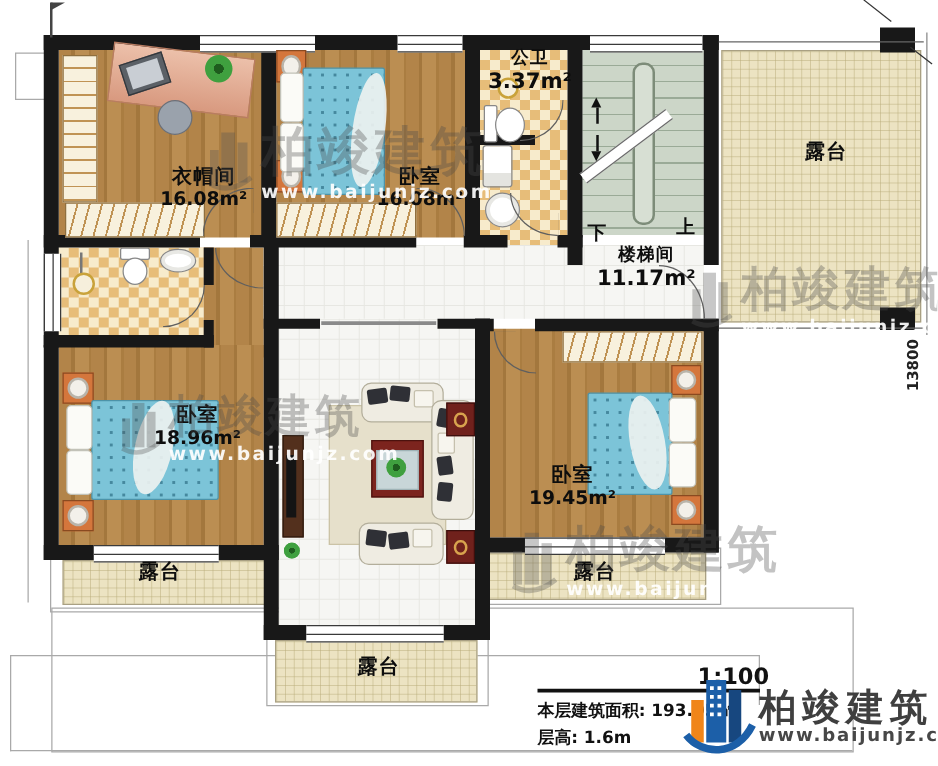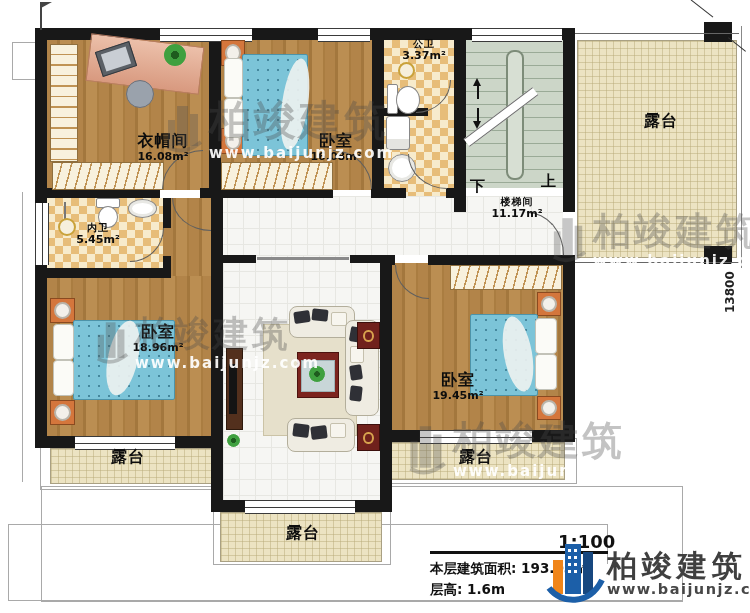--- a/index.html
+++ b/index.html
@@ -57,23 +57,23 @@
   .breakband{position:absolute;background:#fff;border-top:1.5px solid #6a6a6a;border-bottom:1.5px solid #6a6a6a;transform:rotate(-37deg)}
   .tri-up{position:absolute;width:0;height:0;border-left:4px solid transparent;border-right:4px solid transparent;border-bottom:8px solid #111}
   .tri-down{position:absolute;width:0;height:0;border-left:4px solid transparent;border-right:4px solid transparent;border-top:8px solid #111}
   .stem{position:absolute;width:1.5px;background:#111}
   .thinline{position:absolute;background:#a9a9a9}
   .outline{position:absolute;border:1px solid #a9a9a9;background:transparent}
   .slide{position:absolute;background:#8a8a8a}
   
   .room-label{position:absolute;text-align:center;font-weight:700;color:#0d0d0d;line-height:1.18}
   .room-label .nm{font-size:16px;letter-spacing:1px}
-  .room-label .ar{font-size:11px;letter-spacing:0}
-  .lbl-sm .nm{font-size:10px}
-  .lbl-sm .ar{font-size:11px}
+  .room-label .ar{font-size:15px;letter-spacing:0}
+  .lbl-sm .nm{font-size:14px}
+  .lbl-sm .ar{font-size:17px}
   .updown{position:absolute;font-weight:700;font-size:15px;color:#0d0d0d}
   .dim{position:absolute;font-size:12px;font-weight:700;color:#222;transform:rotate(-90deg)}
   
   .wm{position:absolute;display:flex;align-items:flex-start;pointer-events:none}
   .wm-body{margin-left:7px}
   .wm-text{font-weight:700;color:rgba(72,72,72,.33);line-height:1;letter-spacing:3px;white-space:nowrap}
   .wm-url{font-weight:700;color:rgba(255,255,255,.92);letter-spacing:2px;font-size:15px;white-space:nowrap;margin-top:2px}
   
   .tb-title{position:absolute;font-size:26px;font-weight:700;color:#111;letter-spacing:2px}
   .tb-scale{position:absolute;font-size:18px;font-weight:700;color:#111}
@@ -256,24 +256,20 @@
   <div class="room-label lbl-sm" style="left:379px;top:38px;width:90px">
     <div class="nm">公卫</div>
     <div class="ar">3.37m²</div>
   </div>
   <div class="updown" style="left:470px;top:177px">下</div>
   <div class="updown" style="left:541px;top:172px">上</div>
   <div class="room-label lbl-sm" style="left:477px;top:196px;width:80px">
     <div class="nm">楼梯间</div>
     <div class="ar">11.17m²</div>
   </div>
-  <div class="room-label lbl-sm" style="left:53px;top:222px;width:90px">
-    <div class="nm">内卫</div>
-    <div class="ar">5.45m²</div>
-  </div>
   <div class="room-label" style="left:113px;top:323px;width:90px">
     <div class="nm">卧室</div>
     <div class="ar">18.96m²</div>
   </div>
   <div class="room-label" style="left:413px;top:371px;width:90px">
     <div class="nm">卧室</div>
     <div class="ar">19.45m²</div>
   </div>
   <div class="room-label" style="left:616px;top:112px;width:90px">
     <div class="nm">露台</div>

